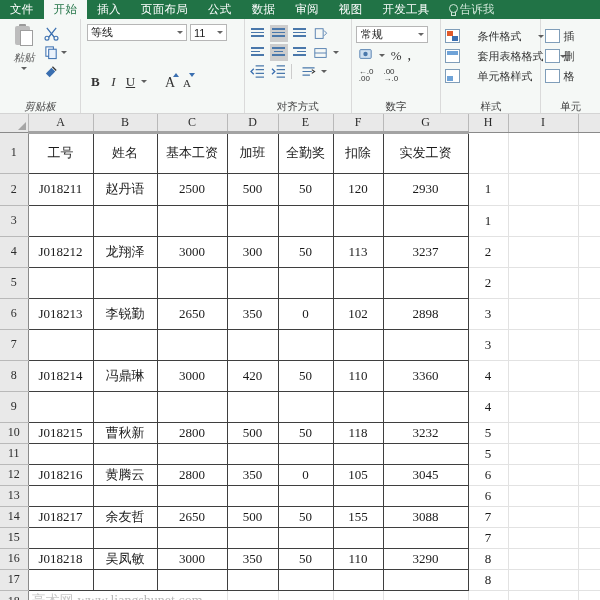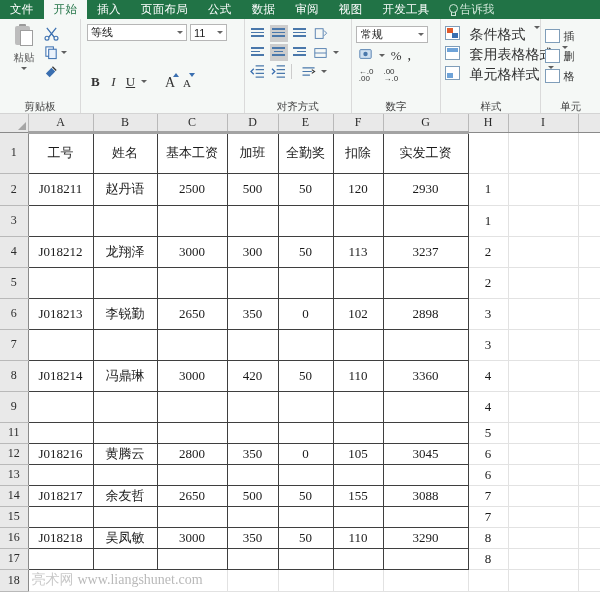--- a/index.html
+++ b/index.html
@@ -194,22 +194,22 @@
     background:#fff; border:1px solid #b6b6b6;
     font-size:11px; color:#222; display:flex; align-items:center;
     padding-left:4px; position:relative;
   }
   .pct { font-size:13px; color:#333; font-family:"Liberation Serif",serif; }
   .comma { font-size:14px; color:#333; font-family:"Liberation Serif",serif; }
   .dec { font-size:8px; color:#333; line-height:7px; }
 
   
   .stylerow {
-    display:flex; align-items:flex-start; height:20px; gap:9px;
-    font-size:14px; color:#333; white-space:nowrap;
+    display:flex; align-items:center; height:20px; gap:17px;
+    font-size:11px; color:#333; white-space:nowrap;
   }
   .sicon {
     width:15px;height:14px;border:1px solid #7f9db9;background:#fff;position:relative;
   }
   .sicon.cf::after{content:"";position:absolute;left:1px;top:1px;width:6px;height:5px;background:#e05a2b;}
   .sicon.cf::before{content:"";position:absolute;right:1px;bottom:1px;width:6px;height:5px;background:#3a6fb0;}
   .sicon.tb::after{content:"";position:absolute;left:1px;top:1px;right:1px;height:4px;background:#6fa3d8;}
   .sicon.cs::after{content:"";position:absolute;left:1px;bottom:1px;width:6px;height:5px;background:#6fa3d8;}
 
   
@@ -308,21 +308,21 @@
   <div class="tab">视图</div>
   <div class="tab">开发工具</div>
   <div class="tellme">
     <span class="bulb"></span>
     <span>告诉我</span>
   </div>
 </div>
 
 <div id="ribbon">
 
-  <div class="rgroup" style="width:83px;">
+  <div class="rgroup" style="width:83px;font-style:italic;">
     <div class="gbody">
       <div class="paste-btn">
         <div class="clip-glyph">
           <div class="clipTop"></div>
             <div class="board"></div>
             <div class="page"></div>
         </div>
         <div style="margin-top:1px;">粘贴</div>
         <div class="caretdown" style="margin-top:2px;"></div>
       </div>
@@ -684,20 +684,33 @@
           <td class="cell bordered" style="width: 70px;"></td>
           <td class="cell bordered" style="width: 51px;"></td>
           <td class="cell bordered" style="width: 55px;"></td>
           <td class="cell bordered" style="width: 50px;"></td>
           <td class="cell bordered" style="width: 85px;"></td>
           <td class="cell" style="width: 40px;">4</td>
           <td class="cell" style="width: 70px;"></td>
           <td class="cell" style="width: 22px;"></td>
         </tr>
         <tr style="height: 21px;">
+          <td class="rowhdr">10</td>
+          <td class="cell bordered lb" style="width: 65px;">J018215</td>
+          <td class="cell bordered" style="width: 64px;">曹秋新</td>
+          <td class="cell bordered" style="width: 70px;">2800</td>
+          <td class="cell bordered" style="width: 51px;">500</td>
+          <td class="cell bordered" style="width: 55px;">50</td>
+          <td class="cell bordered" style="width: 50px;">118</td>
+          <td class="cell bordered" style="width: 85px;">3232</td>
+          <td class="cell" style="width: 40px;">5</td>
+          <td class="cell" style="width: 70px;"></td>
+          <td class="cell" style="width: 22px;"></td>
+        </tr>
+        <tr style="height: 21px;">
           <td class="rowhdr">11</td>
           <td class="cell bordered lb" style="width: 65px;"></td>
           <td class="cell bordered" style="width: 64px;"></td>
           <td class="cell bordered" style="width: 70px;"></td>
           <td class="cell bordered" style="width: 51px;"></td>
           <td class="cell bordered" style="width: 55px;"></td>
           <td class="cell bordered" style="width: 50px;"></td>
           <td class="cell bordered" style="width: 85px;"></td>
           <td class="cell" style="width: 40px;">5</td>
           <td class="cell" style="width: 70px;"></td>

